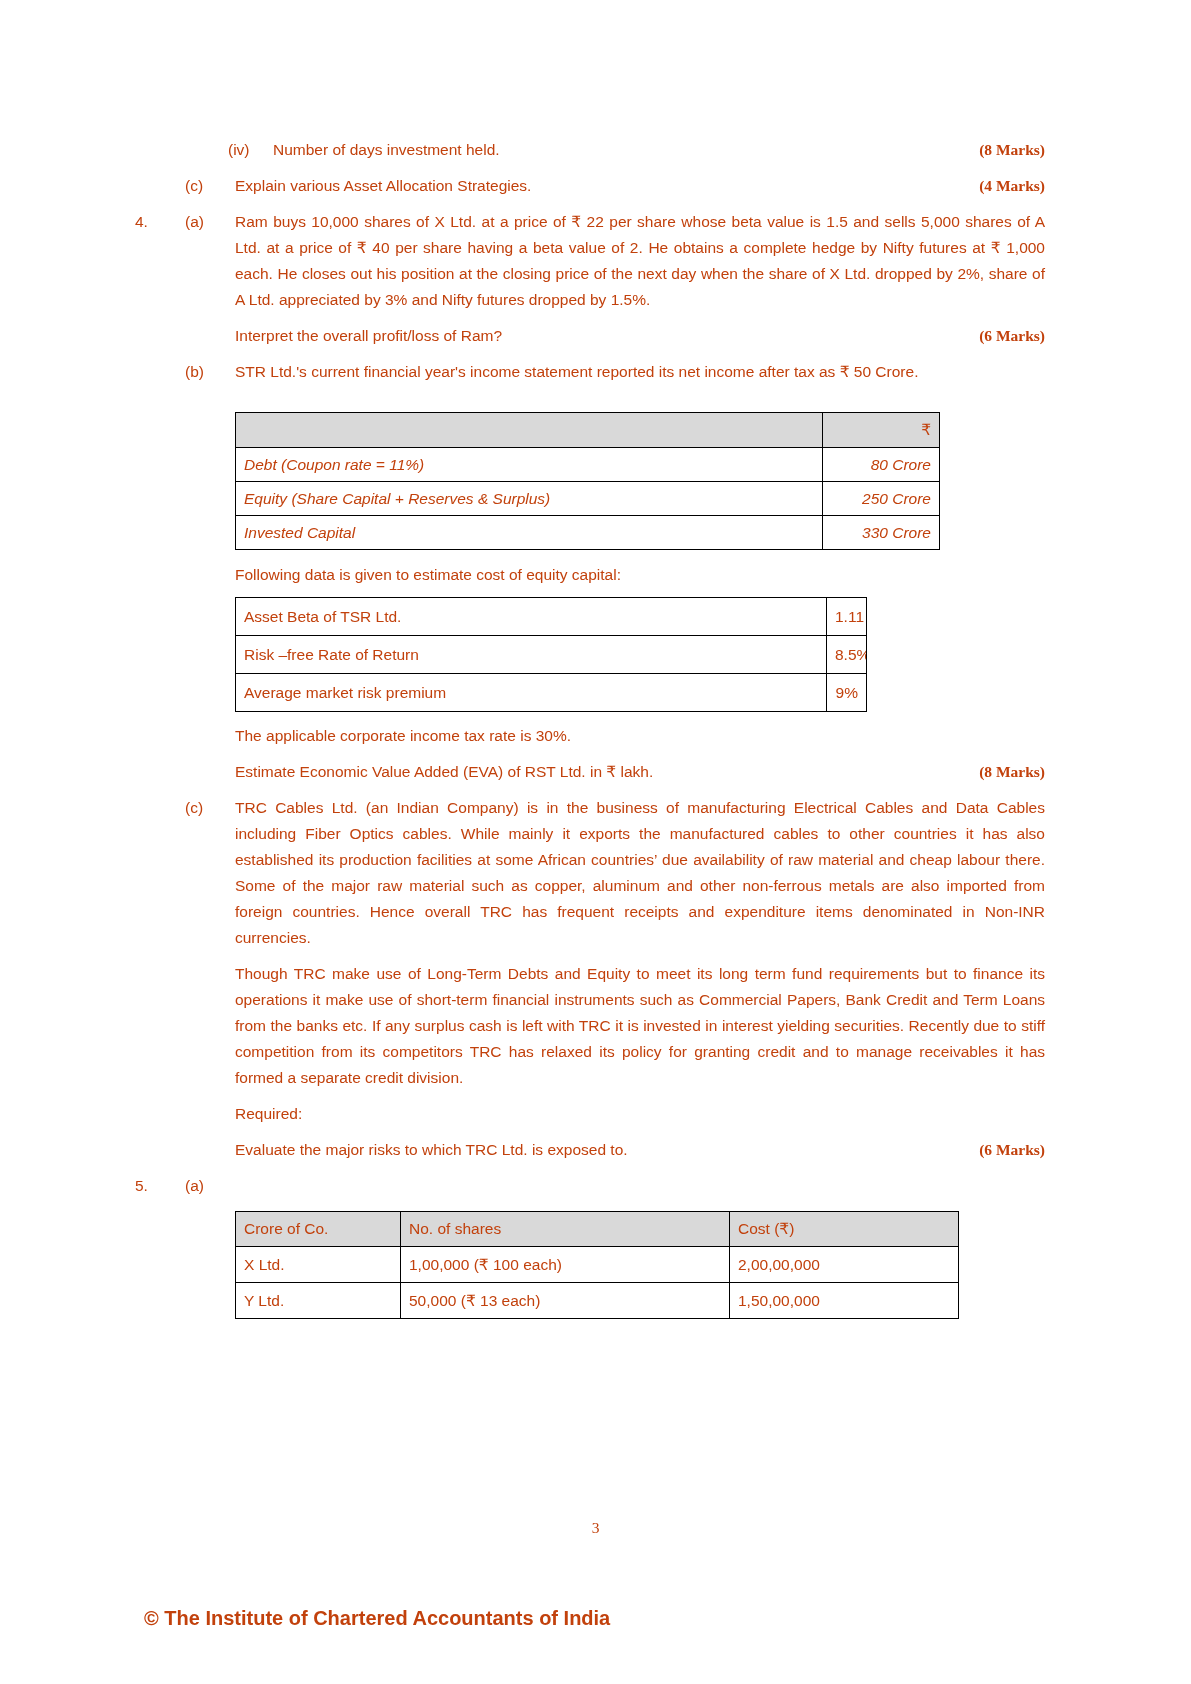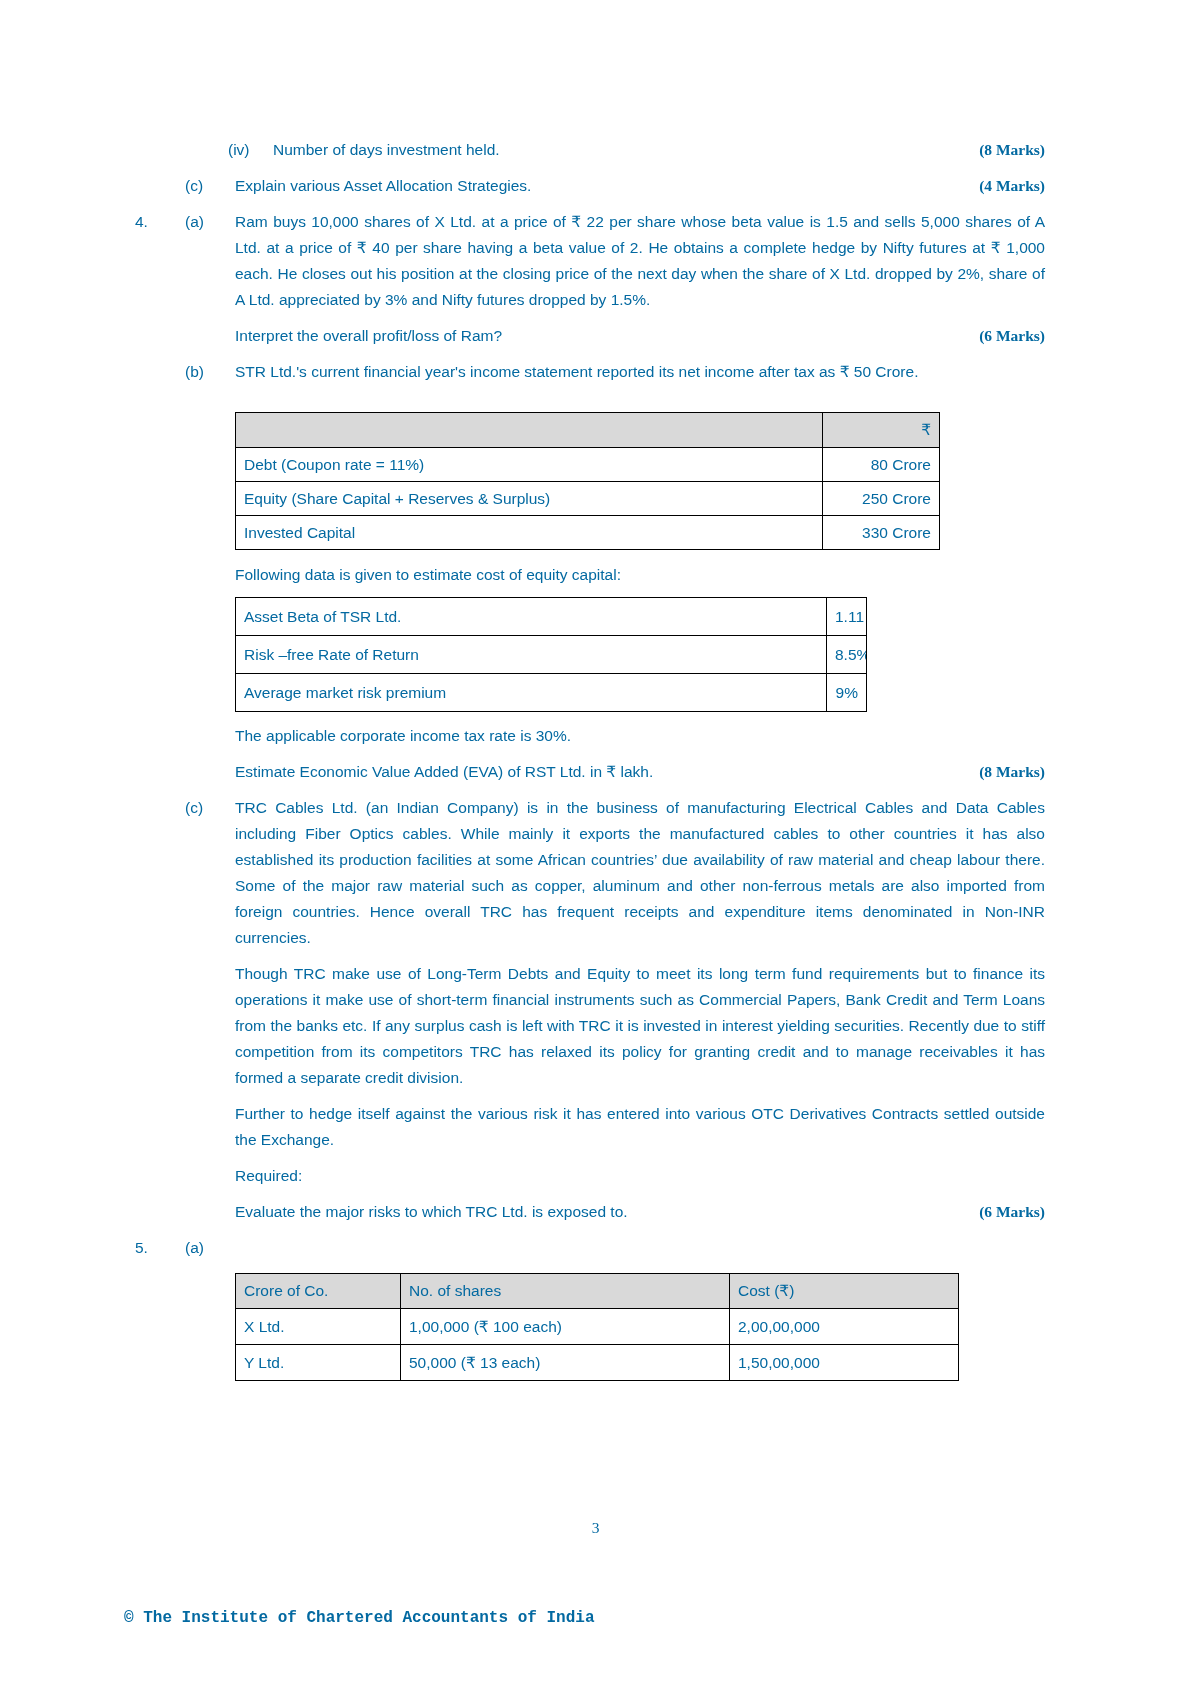--- a/index.html
+++ b/index.html
@@ -3,53 +3,53 @@
 <meta charset="utf-8">
 <style>
   html,body{margin:0;padding:0;background:#ffffff;}
   .page{
     position:relative;
     width:1191px;height:1684px;
     background:#ffffff;
     font-family:"Liberation Sans","DejaVu Sans",sans-serif;
     font-size:15.5px;
     line-height:26px;
-    color:#0369a1;
+    color:#c2410c;
     overflow:hidden;
   }
   .content{position:absolute;left:135px;top:137px;width:910px;}
   .row{display:flex;margin-bottom:10px;}
   .qnum{width:50px;flex:none;}
   .qletter{width:50px;flex:none;}
   .qbody{flex:1;min-width:0;}
   .just{text-align:justify;}
   .hang{display:flex;}
   .hang .t{flex:1;}
   .marks{font-weight:bold;white-space:nowrap;padding-left:8px;font-family:Liberation Serif, serif;}
   .roman{width:45px;flex:none;margin-left:-7px;}
   
   table{border-collapse:collapse;table-layout:fixed;}
   td,th{border:1.5px solid #000;padding:0 8px;vertical-align:middle;font-weight:normal;text-align:left;overflow:hidden;}
   .hdr{background:#d9d9d9;}
   .num-cell{text-align:right;}
   .tbl1{width:705px;margin-top:17px;margin-bottom:12px;}
   .tbl1 .c1{width:570px;}
   .tbl1 .hrow td{height:34px;}
-  .tbl1 .drow td{height:33px;}
+  .tbl1 .drow td{height:33px;font-style:italic;}
   .tbl2{width:632px;margin-top:9px;margin-bottom:11px;}
   .tbl2 .c1{width:574px;}
   .tbl2 .drow td{height:37px;}
   .tbl3{width:724px;margin-top:12px;}
   .tbl3 .c1{width:148px;}
   .tbl3 .c2{width:312px;}
   .tbl3 .hrow th{height:34px;}
   .tbl3 .drow td{height:35px;}
   .mb0{margin-bottom:0;}
   .pagenum{position:absolute;left:0;right:0;top:1515px;text-align:center;font-family:"Liberation Serif","DejaVu Serif",serif;font-size:15.5px;}
-  .footer{position:absolute;left:124px;top:1605px;font-family:Liberation Mono, monospace;font-weight:bold;font-size:16px;}
+  .footer{position:absolute;left:144px;top:1605px;font-family:Liberation Sans, sans-serif;font-weight:bold;font-size:20px;}
 </style>
 </head>
 <body>
 
 <div class="page">
   <div class="content">
 
     <div class="row">
       <div class="qnum"></div>
       <div class="qletter"></div>
@@ -179,25 +179,20 @@
       <div class="qletter">(c)</div>
       <div class="qbody just">TRC Cables Ltd. (an Indian Company) is in the business of manufacturing Electrical Cables and Data Cables including Fiber Optics cables. While mainly it exports the manufactured cables to other countries it has also established its production facilities at some African countries’ due availability of raw material and cheap labour there. Some of the major raw material such as copper, aluminum and other non-ferrous metals are also imported from foreign countries. Hence overall TRC has frequent receipts and expenditure items denominated in Non-INR currencies.</div>
     </div>
 
     <div class="row">
       <div class="qnum"></div>
       <div class="qletter"></div>
       <div class="qbody just">Though TRC make use of Long-Term Debts and Equity to meet its long term fund requirements but to finance its operations it make use of short-term financial instruments such as Commercial Papers, Bank Credit and Term Loans from the banks etc. If any surplus cash is left with TRC it is invested in interest yielding securities. Recently due to stiff competition from its competitors TRC has relaxed its policy for granting credit and to manage receivables it has formed a separate credit division.</div>
     </div>
 
-    <div class="row">
-      <div class="qnum"></div>
-      <div class="qletter"></div>
-      <div class="qbody just">Further to hedge itself against the various risk it has entered into various OTC Derivatives Contracts settled outside the Exchange.</div>
-    </div>
 
     <div class="row">
       <div class="qnum"></div>
       <div class="qletter"></div>
       <div class="qbody">Required:</div>
     </div>
 
     <div class="row">
       <div class="qnum"></div>
       <div class="qletter"></div>

